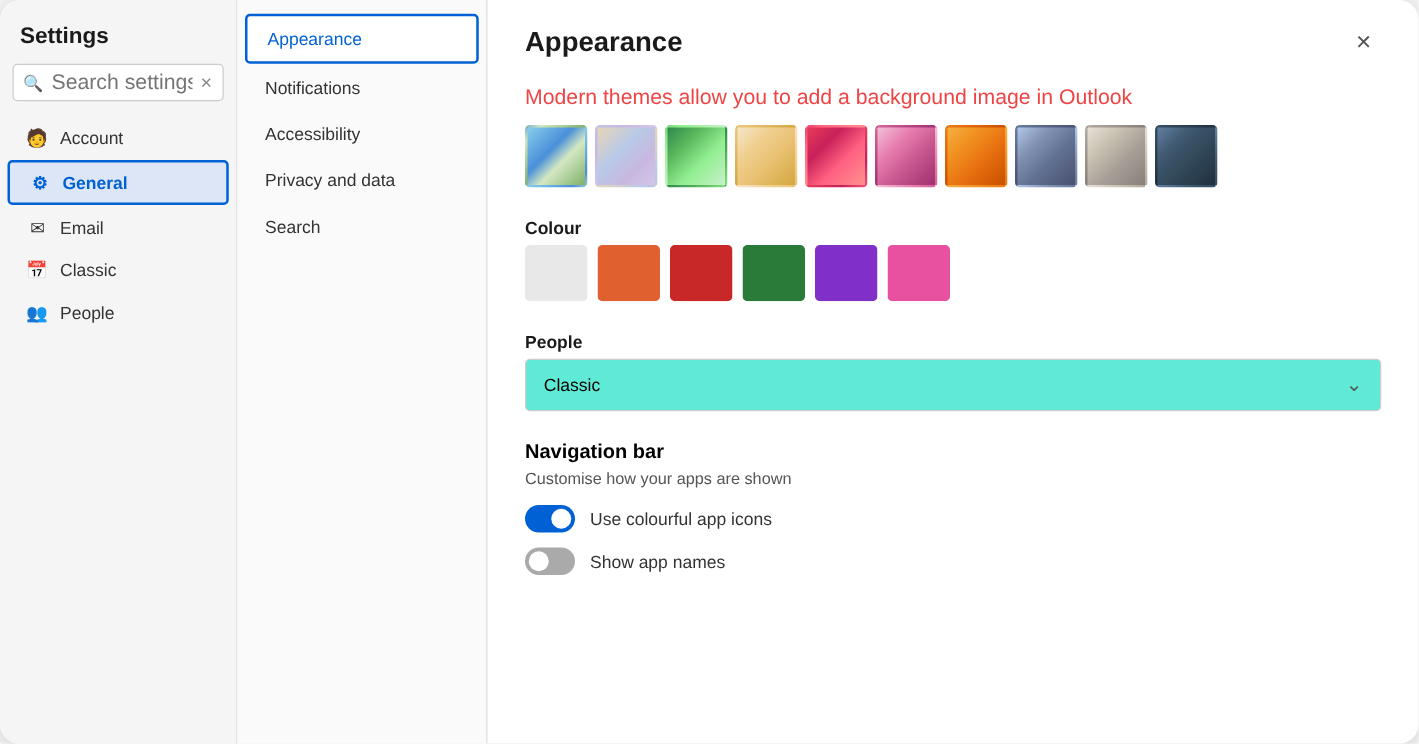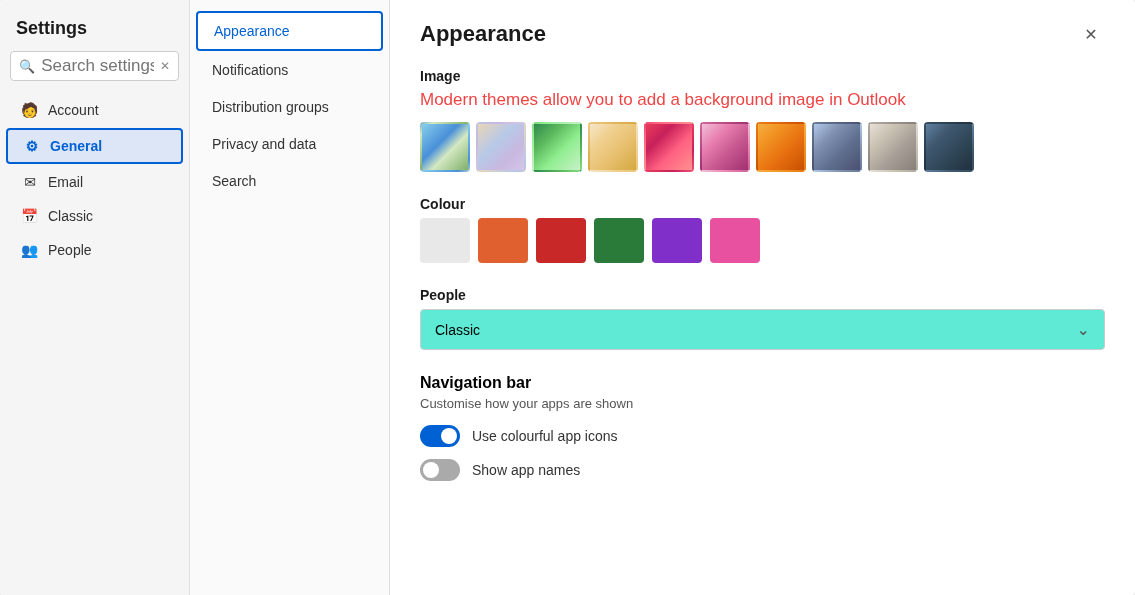--- a/index.html
+++ b/index.html
@@ -12,21 +12,21 @@
       align-items: center;
       width: 1135px;
       height: 595px;
       overflow: hidden;
     }
     .settings-window {
       display: flex;
       width: 1135px;
       height: 595px;
       background: #fff;
-      border-radius: 4px;
+      border-radius: 16px;
       overflow: hidden;
       box-shadow: 0 2px 16px rgba(0,0,0,0.15);
     }
     
     .sidebar {
       width: 190px;
       background: #f5f5f5;
       padding: 12px 0;
       border-right: 1px solid #e0e0e0;
       display: flex;
@@ -286,33 +286,32 @@
     </div>
     <div class="nav-item">
       <span class="nav-icon">👥</span>
       <span>People</span>
     </div>
   </div>
 
   <div class="middle-panel">
     <div class="middle-item active">Appearance</div>
     <div class="middle-item">Notifications</div>
-    <div class="middle-item">Distribution groups</div>
+    <div class="middle-item">Accessibility</div>
     <div class="middle-item">Privacy and data</div>
     <div class="middle-item">Search</div>
   </div>
 
   <div class="main-content">
     <div class="main-header">
       <h1 class="main-title">Appearance</h1>
       <div class="close-btn">✕</div>
     </div>
 
     <div>
-      <div class="section-title">Image</div>
       <div class="section-desc">Modern themes allow you to add a background image in Outlook</div>
       <div class="image-row">
         <div class="image-thumb thumb-1"></div>
         <div class="image-thumb thumb-2"></div>
         <div class="image-thumb thumb-3"></div>
         <div class="image-thumb thumb-4"></div>
         <div class="image-thumb thumb-5"></div>
         <div class="image-thumb thumb-6"></div>
         <div class="image-thumb thumb-7"></div>
         <div class="image-thumb thumb-8"></div>

